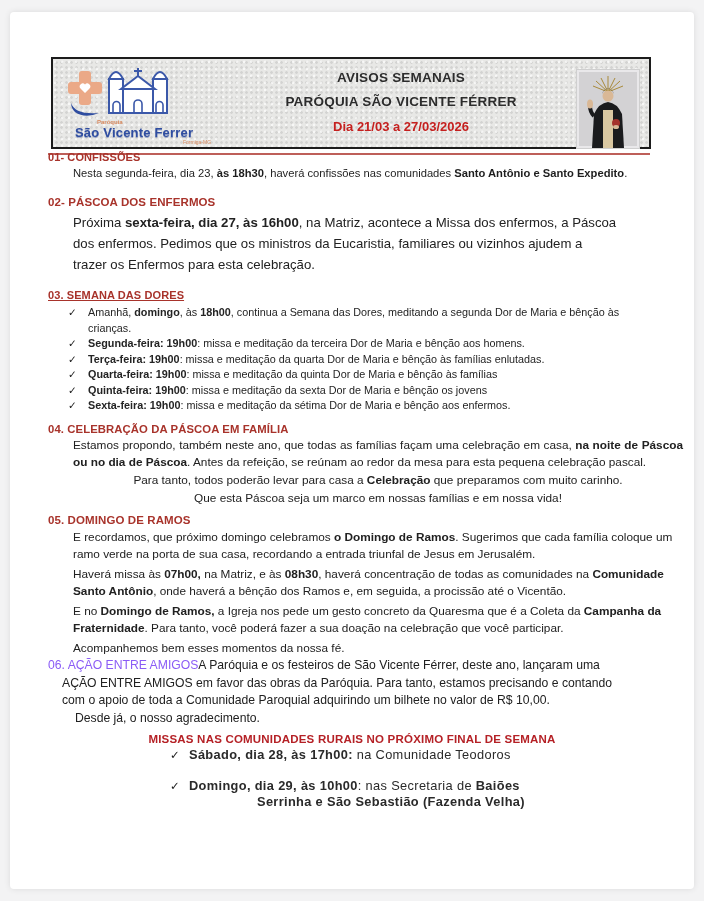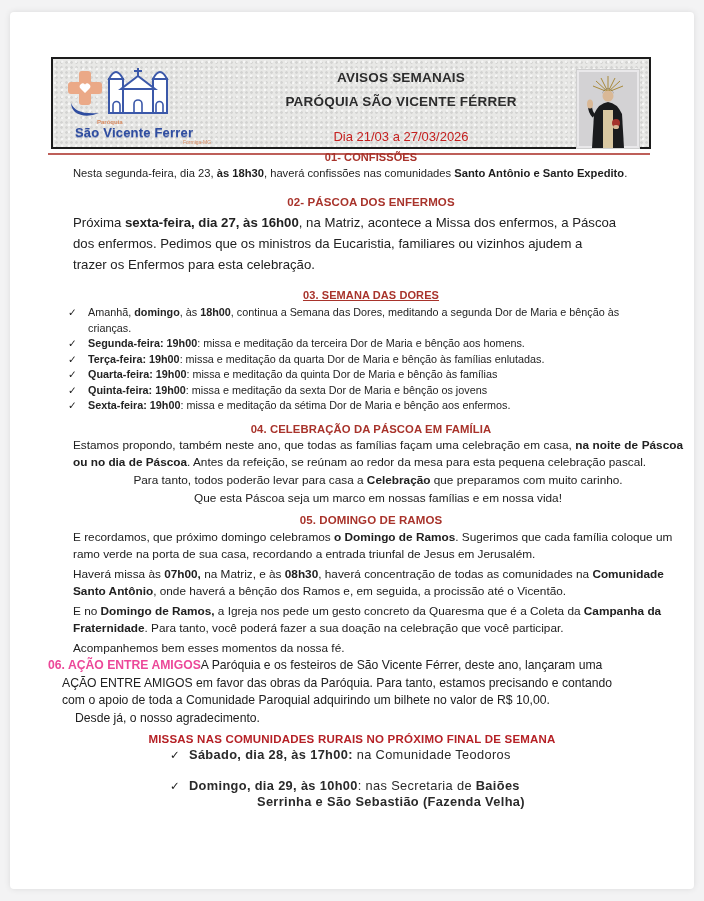--- a/index.html
+++ b/index.html
@@ -28,42 +28,42 @@
   }
   .logo{position:absolute;left:12px;top:4px;width:225px;height:84px;}
   .logo-small-top{font-size:6px;color:#d98a5f;font-weight:bold;position:absolute;left:32px;top:56px;}
   .logo-name{font-size:13px;font-weight:bold;color:#2f4da0;position:absolute;left:10px;top:62px;letter-spacing:.2px;text-shadow:0 .5px 0 rgba(47,77,160,.35);}
   .logo-small-bottom{font-size:5px;color:#d98a5f;position:absolute;left:118px;top:76px;}
   .header-center{
     position:absolute;left:190px;right:90px;top:8px;text-align:center;
   }
   .hc-line{font-weight:bold;color:#2c2c2c;font-size:13.5px;letter-spacing:.2px;margin-top:9px;}
   .hc-line.first{margin-top:3px;}
-  .hc-date{font-weight:normal;color:#c5201f;font-size:13px;margin-top:20px;}
+  .hc-date{font-weight:bold;color:#c5201f;font-size:13px;margin-top:10px;}
   .saint{position:absolute;right:9px;top:10px;width:62px;height:78px;border:1px solid #cfcfcf;background:#d2d1d3;}
   
   .red-line{position:absolute;left:38px;top:141px;width:602px;height:2px;background:rgba(168,41,33,.75);}
   
-  .heading{margin:0 0 0 38px;font-size:11px;font-weight:bold;color:#a8332b;line-height:14px;letter-spacing:.1px;text-align:center;}
+  .heading{margin:0 0 0 38px;font-size:11px;font-weight:bold;color:#a8332b;line-height:14px;letter-spacing:.1px;}
   .h1x{margin-top:1px;position:relative;z-index:2;}
   .s1-body{margin:2px 0 0 63px;font-size:11.2px;line-height:15px;width:600px;}
   .h2x{margin-top:14px;font-size:11.5px;}
   .s2-body{margin:3px 0 0 63px;font-size:13.2px;line-height:21px;width:545px;color:#222;}
   .h3x{margin-top:13px;text-decoration:underline;}
   .chk-list{margin-top:3px;}
   .chk-row{display:flex;margin-left:58px;}
   .chk{width:14px;flex:0 0 14px;font-size:10.5px;font-weight:bold;color:#1a1a1a;line-height:15.5px;}
   .chk-text{font-size:10.8px;line-height:15.5px;max-width:558px;color:#242424;margin-left:6px;}
   .h4x{margin-top:8px;font-size:11.3px;}
   .s45-para{margin:1px 11px 0 63px;font-size:11.8px;line-height:17px;color:#212121;text-align:center;}
   .just{text-align:justify;}
   .h5x{margin-top:6px;font-size:11.5px;}
   .s5-para{margin:2px 11px 0 63px;font-size:11.8px;line-height:17.5px;color:#212121;}
   .s6-block{margin:0 0 0 52px;width:575px;font-size:12.2px;line-height:17.5px;text-indent:-14px;color:#212121;}
-  .s6-head-inline{color:#ec4899;font-weight:bold;}
+  .s6-head-inline{color:#8b5cf6;font-weight:normal;}
   .s6-closing{margin:0 0 0 65px;font-size:12.2px;line-height:17.5px;color:#212121;}
   .missas-heading{margin-top:6px;text-align:center;font-size:11.5px;font-weight:bold;color:#b52126;letter-spacing:.2px;}
   .missas-row{display:flex;margin-left:160px;margin-top:2px;}
   .missas-row.second{margin-top:14px;}
   .missas-chk{width:14px;flex:0 0 14px;font-size:11.5px;font-weight:bold;line-height:16.5px;}
   .missas-text{font-size:12.8px;line-height:16.5px;letter-spacing:.35px;color:#2a2a2a;margin-left:5px;}
   .missas-line2{padding-left:68px;}
   .b{font-weight:bold;}
   .u{}
 </style>

